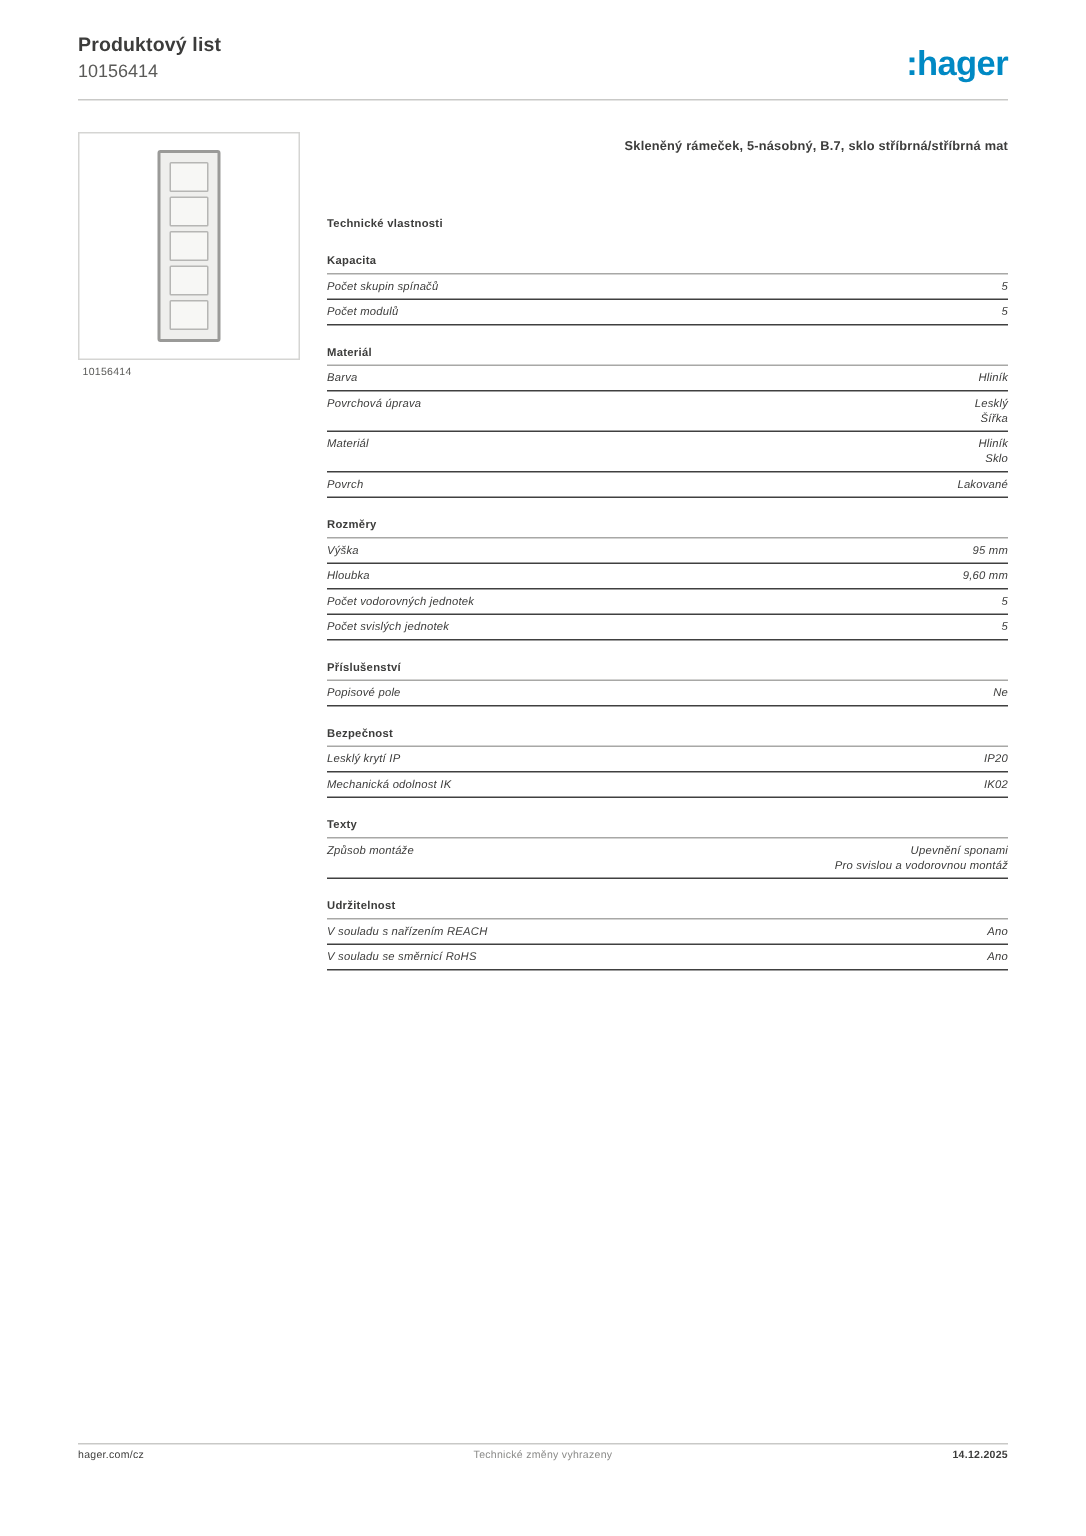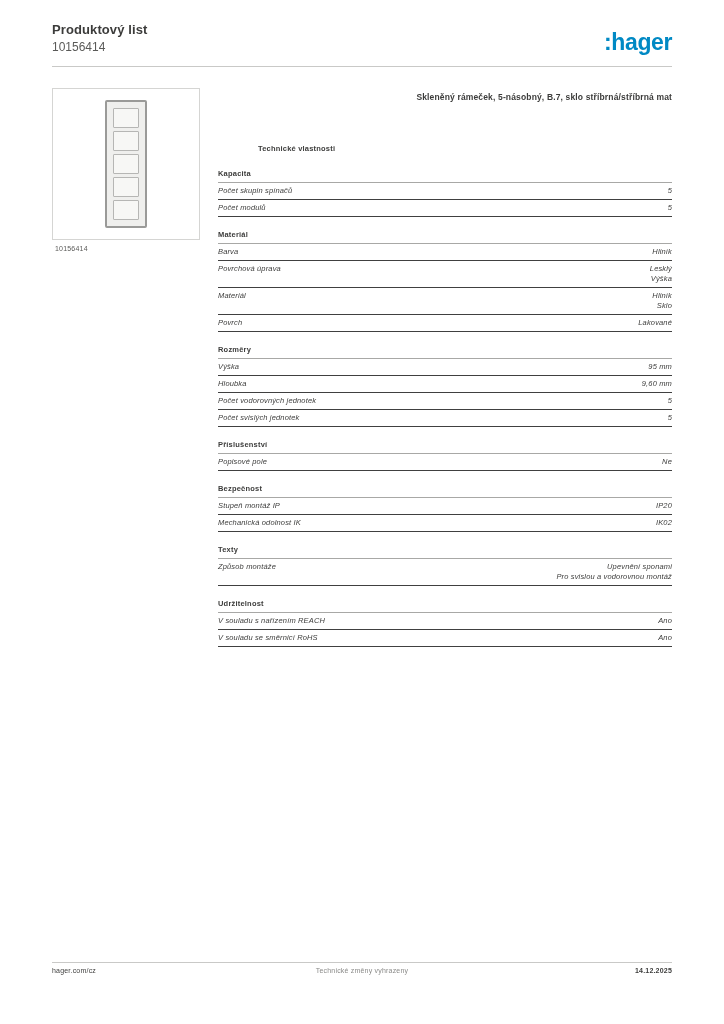--- a/index.html
+++ b/index.html
@@ -108,21 +108,20 @@
     letter-spacing: .15px;
     margin-bottom: 42px;
     text-align: right;
   }
   .section-main-title {
     font-size: 7.5px;
     font-weight: bold;
     color: #3c3c3b;
     letter-spacing: .2px;
     margin-bottom: 16px;
-    margin-left: 40px;
   }
 
   .group { margin-bottom: 13px; }
   .group-title {
     font-size: 7.5px;
     font-weight: bold;
     color: #3c3c3b;
     letter-spacing: .2px;
     padding-bottom: 4px;
     border-bottom: 1px solid #a8a8a6;
@@ -225,21 +224,21 @@
         </div>
         <div class="group">
           <div class="group-title">Materiál</div>
           <div class="row">
             <div class="row-label">Barva</div>
             <div class="row-value">Hliník</div>
           </div>
           <div class="row">
             <div class="row-label">Povrchová úprava</div>
             <div class="row-value">Lesklý
-Výška</div>
+Šířka</div>
           </div>
           <div class="row">
             <div class="row-label">Materiál</div>
             <div class="row-value">Hliník
 Sklo</div>
           </div>
           <div class="row">
             <div class="row-label">Povrch</div>
             <div class="row-value">Lakované</div>
           </div>
@@ -266,21 +265,21 @@
         <div class="group">
           <div class="group-title">Příslušenství</div>
           <div class="row">
             <div class="row-label">Popisové pole</div>
             <div class="row-value">Ne</div>
           </div>
         </div>
         <div class="group">
           <div class="group-title">Bezpečnost</div>
           <div class="row">
-            <div class="row-label">Stupeň montáž IP</div>
+            <div class="row-label">Lesklý krytí IP</div>
             <div class="row-value">IP20</div>
           </div>
           <div class="row">
             <div class="row-label">Mechanická odolnost IK</div>
             <div class="row-value">IK02</div>
           </div>
         </div>
         <div class="group">
           <div class="group-title">Texty</div>
           <div class="row">

